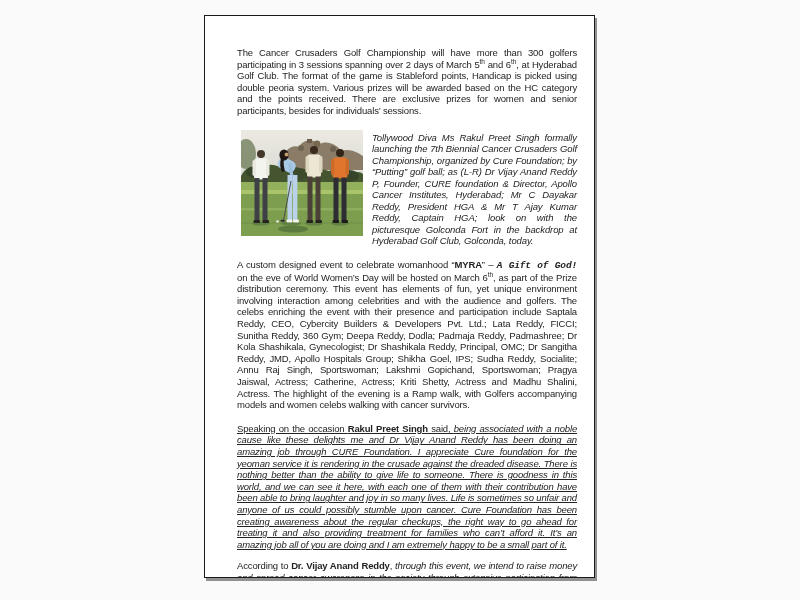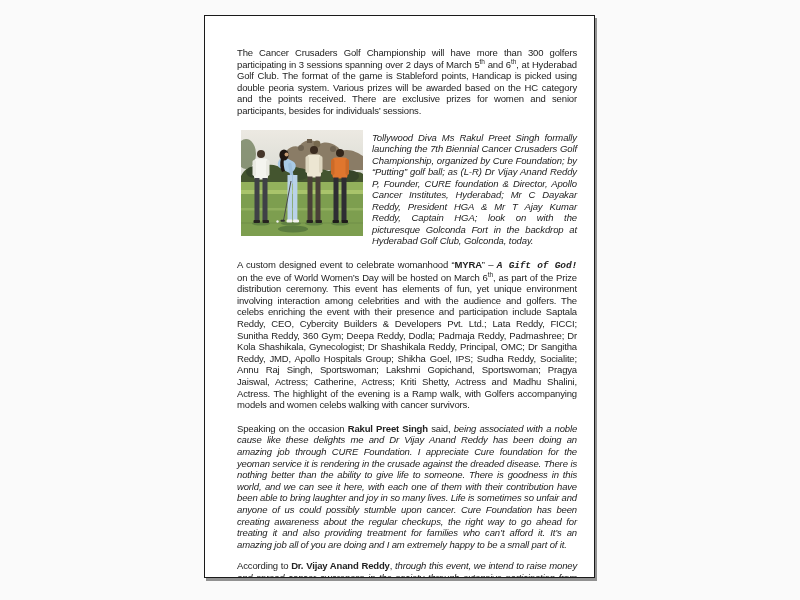--- a/index.html
+++ b/index.html
@@ -57,21 +57,21 @@
   .caption {
     flex: 1;
     margin: 2px 0 0 9px;
     font-size: 9.5px;
     line-height: 11.55px;
     letter-spacing: -0.1px;
     color: #232323;
     font-style: italic;
     text-align: justify;
   }
-  .p-speak { margin-bottom: 10px; }
+  .p-speak { margin-bottom: 10px; text-decoration: underline; }
   .p-last  { margin-bottom: 0; }
 </style>
 </head>
 <body>
 
 <div class="canvas">
   <div class="page">
 
     <p class="para"><span>The Cancer Crusaders Golf Championship will have more than 300 golfers participating in 3 sessions spanning over 2 days of March 5</span><sup class="ord">th</sup><span> and 6</span><sup class="ord">th</sup><span>, at Hyderabad Golf Club. The format of the game is Stableford points, Handicap is picked using double peoria system. Various prizes will be awarded based on the HC category and the points received. There are exclusive prizes for women and senior participants, besides for individuals’ sessions.</span></p>
 

